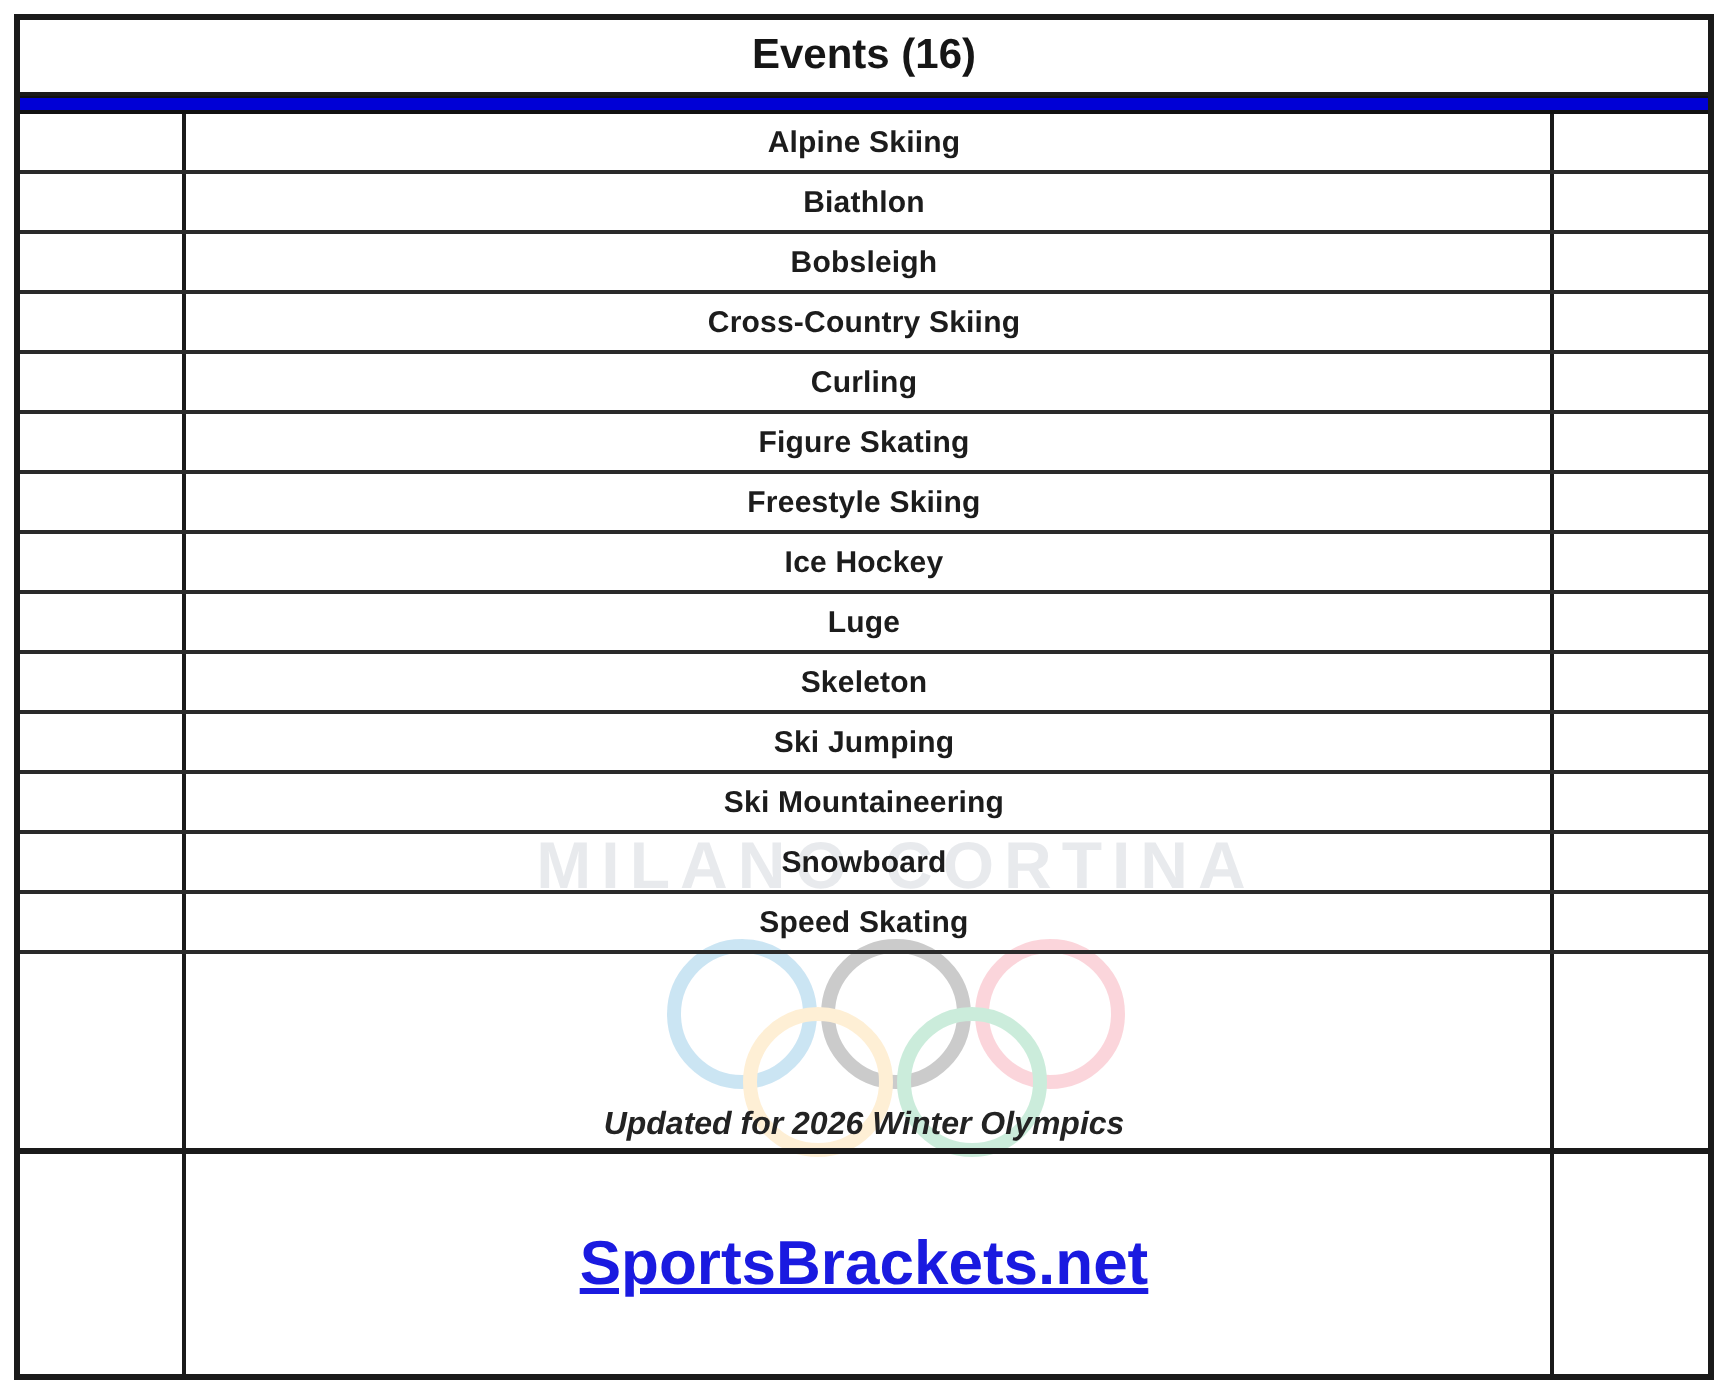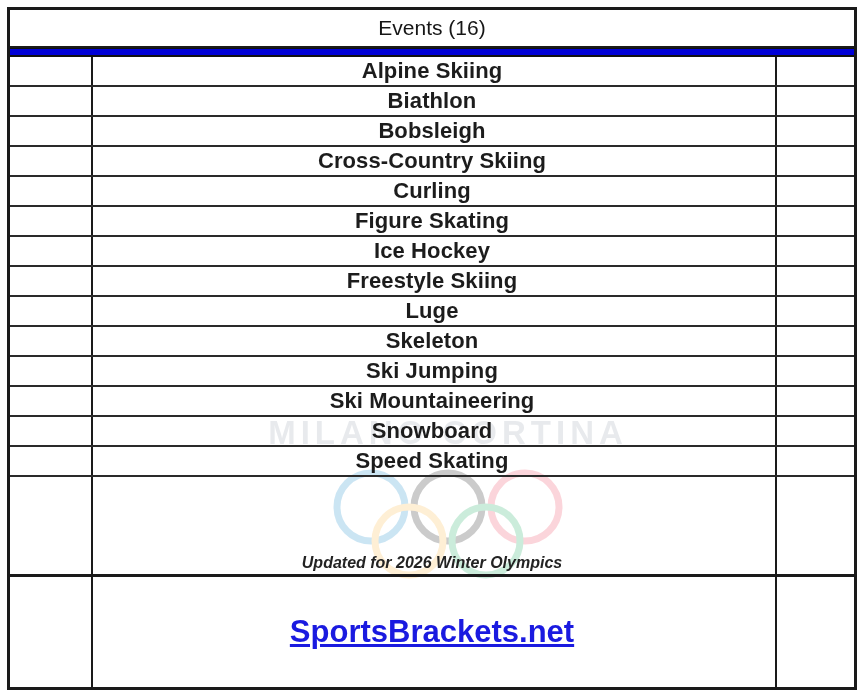--- a/index.html
+++ b/index.html
@@ -113,21 +113,21 @@
     flex: 0 0 38px;
     display: flex;
     align-items: center;
     justify-content: center;
     background: #ffffff;
     z-index: 3;
     border-bottom: 2px solid #1a1a1a;
   }
   .subheader-text {
     font-size: 21px;
-    font-weight: 400;
+    font-weight: 700;
     color: #161616;
     white-space: nowrap;
   }
 
   
   .accent-bar {
     flex: 0 0 9px;
     height: 9px;
     background: #0000d6;
     border-top: 1px solid #111111;
@@ -150,21 +150,21 @@
     flex: 0 0 30px;
     height: 30px;
     display: flex;
     align-items: center;
     justify-content: center;
     border-bottom: 2px solid #2a2a2a;
     z-index: 2;
   }
   .event-row:first-child { border-top: none; }
   .event-label {
-    font-size: 22px;
+    font-size: 15px;
     font-weight: 700;
     color: #1c1c1c;
     white-space: nowrap;
     letter-spacing: 0.1px;
   }
 
   
   .note-row {
     position: relative;
     flex: 0 0 26px;
@@ -246,24 +246,24 @@
           <div class="event-row">
             <span class="event-label">Cross-Country Skiing</span>
           </div>
           <div class="event-row">
             <span class="event-label">Curling</span>
           </div>
           <div class="event-row">
             <span class="event-label">Figure Skating</span>
           </div>
           <div class="event-row">
+            <span class="event-label">Freestyle Skiing</span>
+          </div>
+          <div class="event-row">
             <span class="event-label">Ice Hockey</span>
-          </div>
-          <div class="event-row">
-            <span class="event-label">Freestyle Skiing</span>
           </div>
           <div class="event-row">
             <span class="event-label">Luge</span>
           </div>
           <div class="event-row">
             <span class="event-label">Skeleton</span>
           </div>
           <div class="event-row">
             <span class="event-label">Ski Jumping</span>
           </div>

